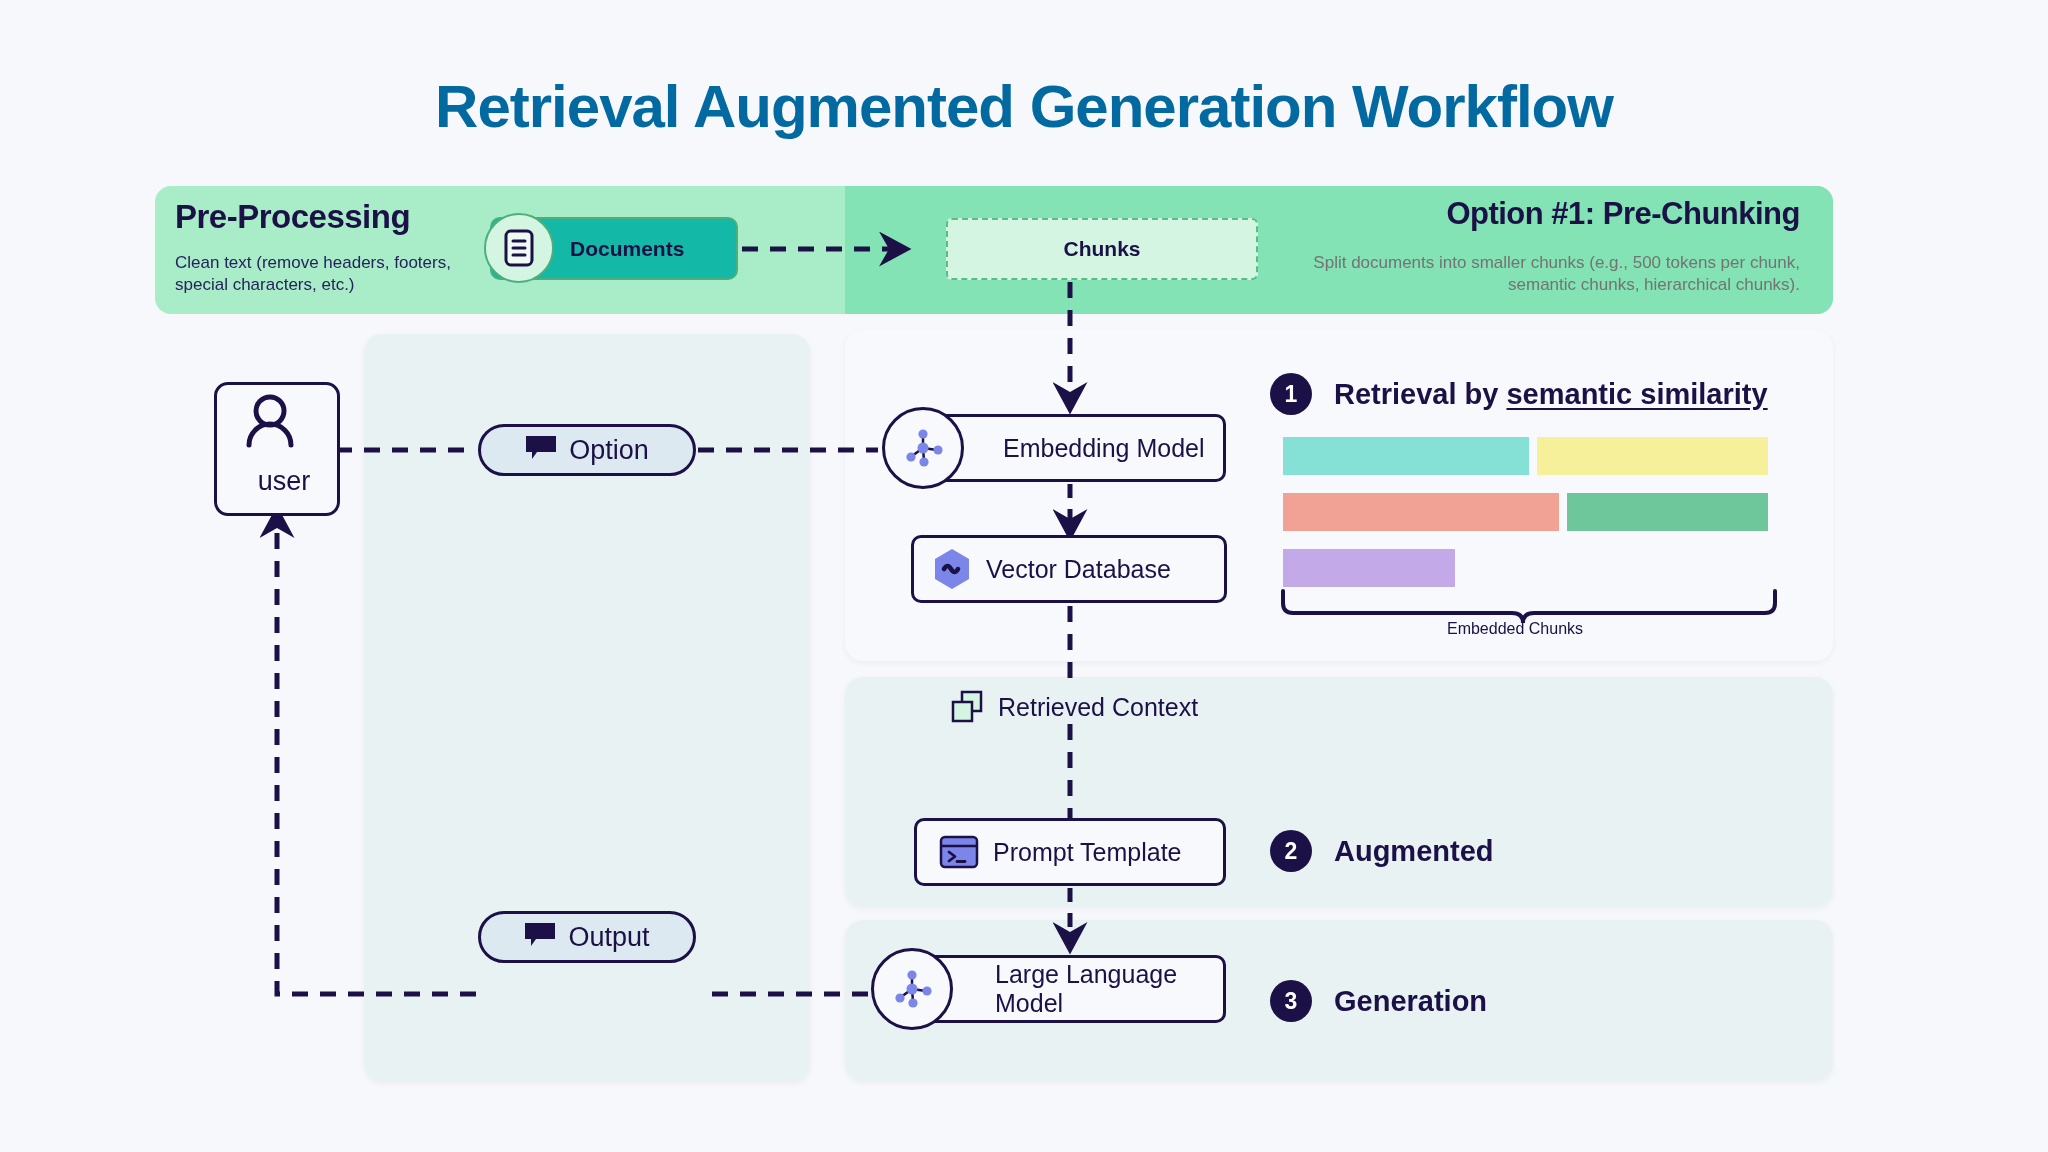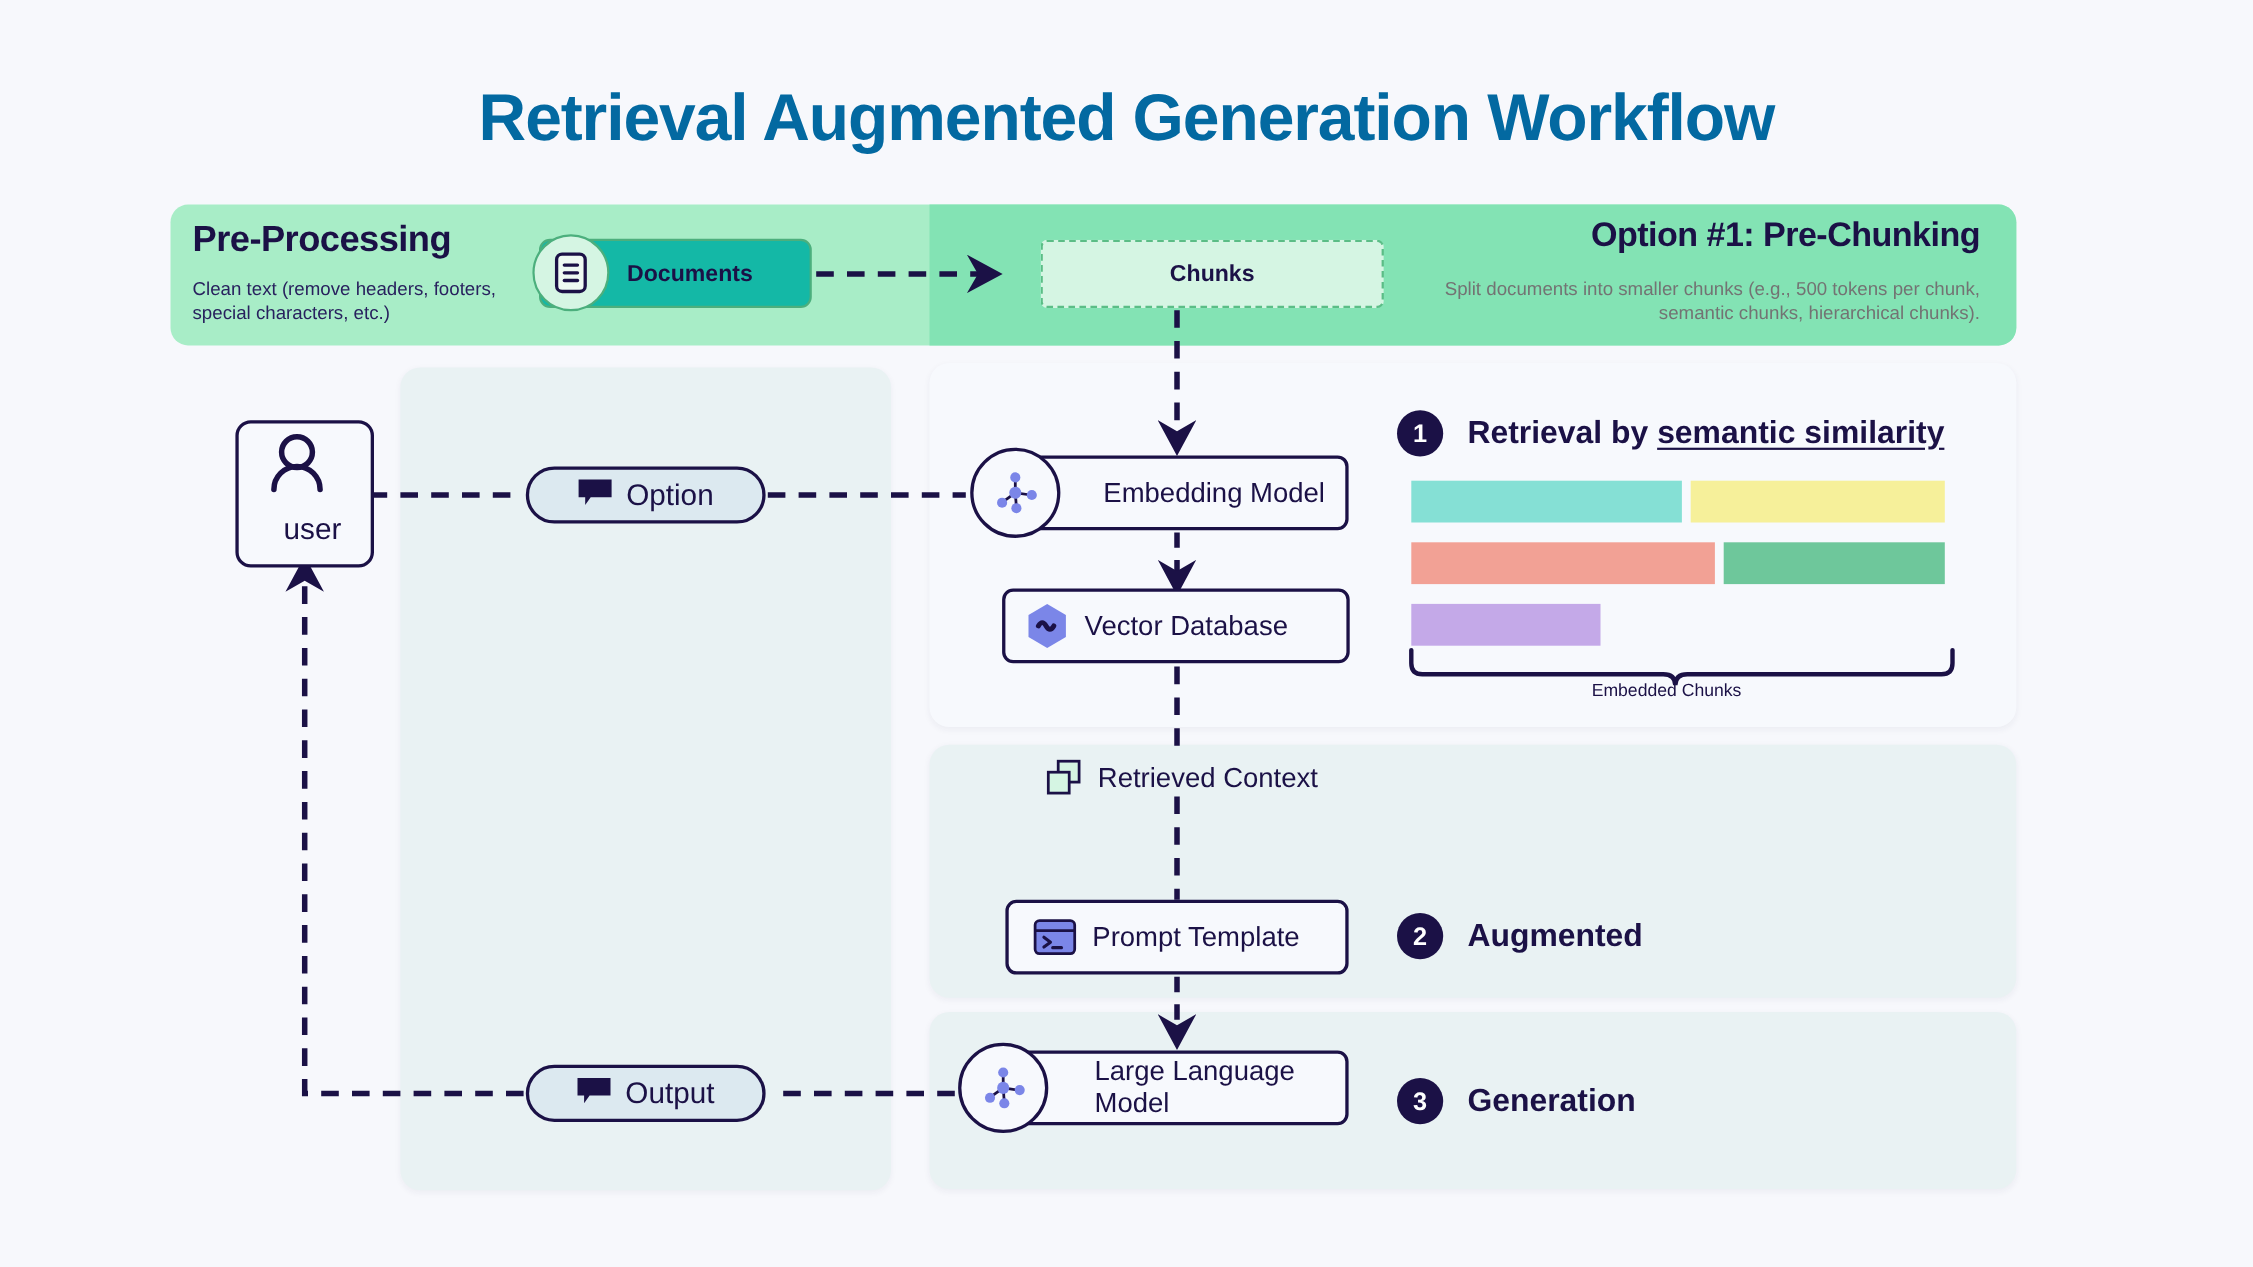--- a/index.html
+++ b/index.html
@@ -120,21 +120,21 @@
   .chat-pill{
     height:52px;
     background:#dce9f0;
     border:3px solid #1b1146;
     border-radius:26px;
     display:flex;align-items:center;justify-content:center;
     box-sizing:border-box;
   }
   .chat-pill .lbl{font-size:27px;margin-left:12px;}
   #query-pill{left:478px;top:424px;width:218px;}
-  #output-pill{left:478px;top:968px;width:218px;}
+  #output-pill{left:478px;top:911px;width:218px;}
 
   
   .node-box{
     background:#f7f9fd;
     border:3px solid #1b1146;
     border-radius:10px;
     display:flex;align-items:center;
     box-sizing:border-box;
   }
   .node-box .lbl{font-size:25px;}

